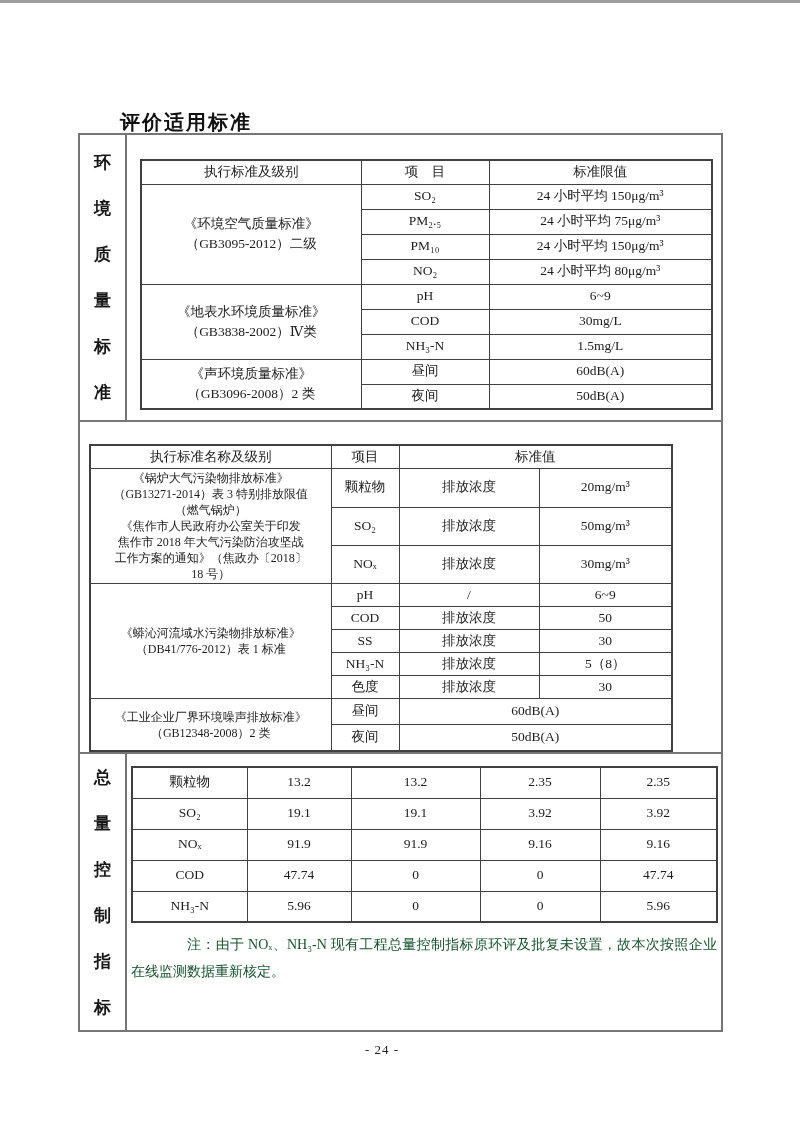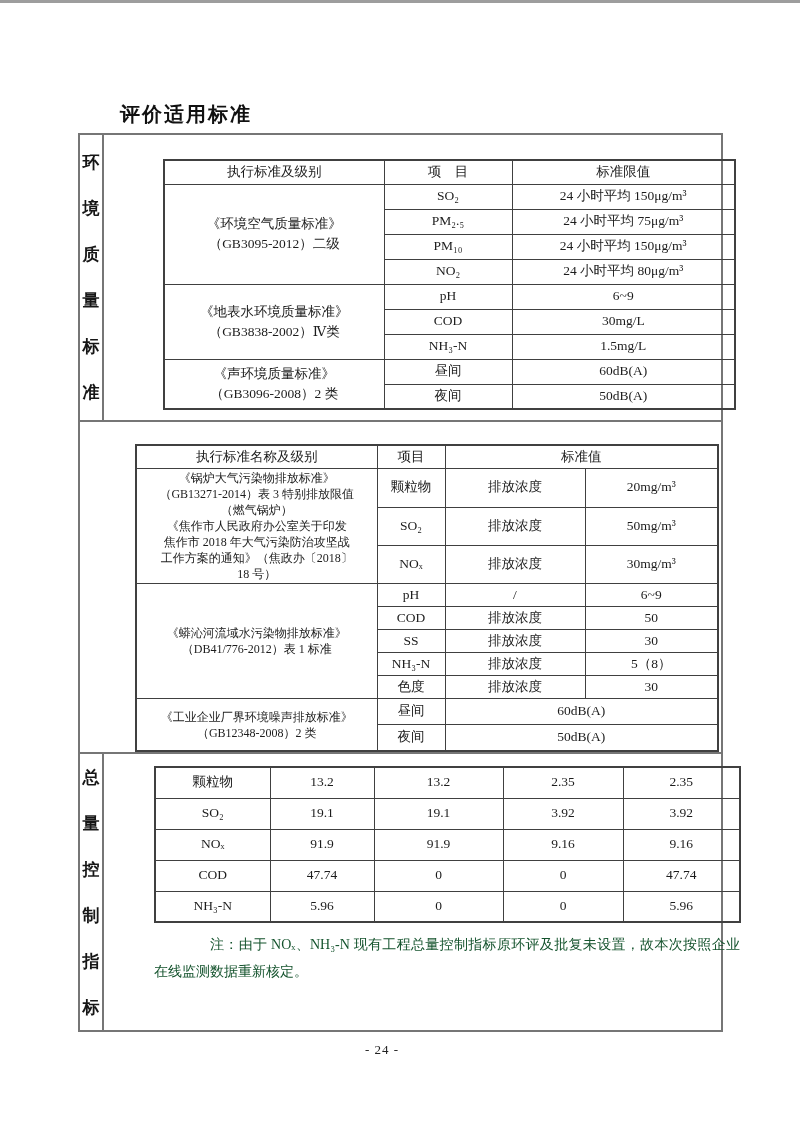--- a/index.html
+++ b/index.html
@@ -1,29 +1,29 @@
 <!DOCTYPE html>
 <html><head>
 <meta charset="utf-8">
 <style>
   html,body{margin:0;padding:0;width:800px;height:1131px;background:#ffffff;overflow:hidden;}
   body{font-family:"Liberation Serif","DejaVu Serif",serif;color:#1c1c1c;position:relative;}
   .top-line{position:absolute;left:0;top:0;width:800px;height:3px;background:#9d9d9d;}
-  .title{position:absolute;left:120px;top:101px;margin:0;font-family:"DejaVu Sans","Liberation Sans",sans-serif;
+  .title{position:absolute;left:120px;top:109px;margin:0;font-family:"DejaVu Sans","Liberation Sans",sans-serif;
          font-size:20px;font-weight:bold;letter-spacing:2px;color:#111;}
   .outer{position:absolute;left:78px;top:133px;width:645px;height:899px;box-sizing:border-box;
          border:2px solid #767676;display:flex;flex-direction:column;background:#fff;}
   .sect{display:flex;box-sizing:border-box;}
   .sect + .sect{border-top:2px solid #767676;}
   .s1{height:288px;} .s2{height:336px;} .s3{flex:1;}
   .vcell{width:47px;box-sizing:border-box;border-right:2px solid #767676;display:flex;
          align-items:center;justify-content:center;}
   .vtext{width:22px;font-family:"DejaVu Sans","Liberation Sans",sans-serif;font-size:17px;
          font-weight:bold;line-height:46px;text-align:center;word-break:break-all;color:#161616;}
-  .scontent{flex:1;position:relative;padding-left:46px;}
+  .scontent{flex:1;position:relative;}
   table.t{border-collapse:collapse;table-layout:fixed;border:2px solid #404040;}
   table.t th,table.t td{border:1.5px solid #404040;text-align:center;vertical-align:middle;
          font-weight:normal;font-size:13.5px;line-height:1.25;padding:0 3px;white-space:pre-line;
          overflow:hidden;color:#1c1c1c;}
   .t1{margin:24px 0 0 13px;width:571px;}
   .t2{margin:22px 0 0 9px;width:582px;}
   .t3{margin:12px 0 0 4px;width:585px;}
   .t2 td.std{font-size:12px;line-height:16px;padding:1px 2px;}
   .t1 td.std{font-size:13.5px;line-height:20px;}
   .t3 th{font-size:13px;line-height:17px;}

